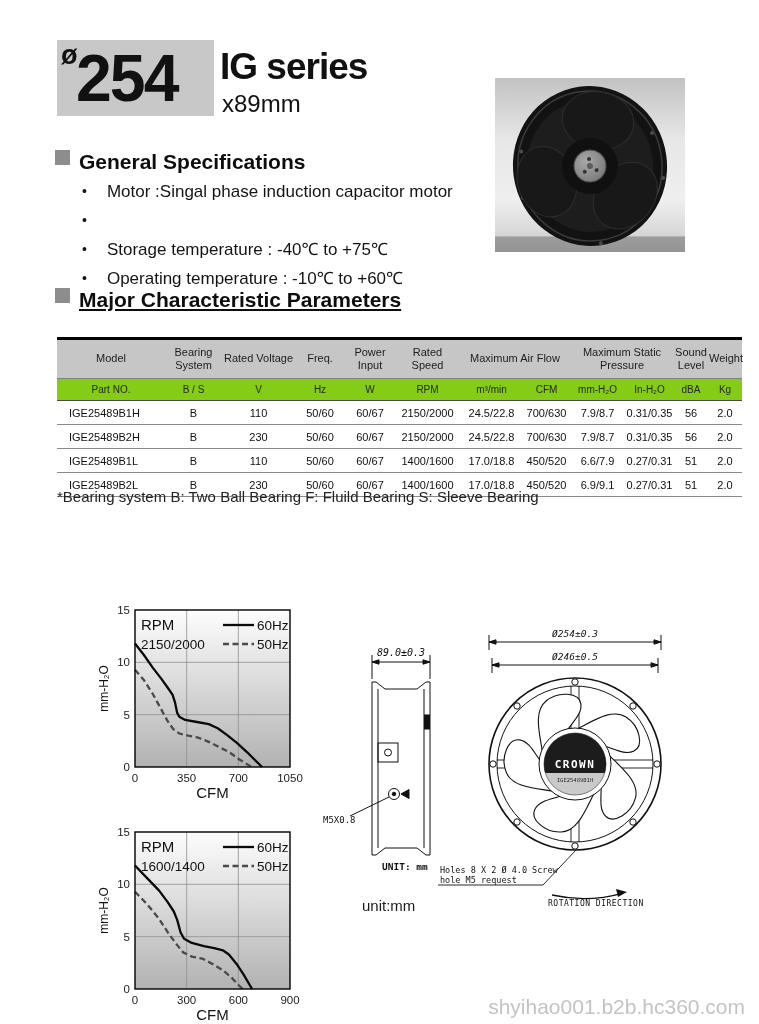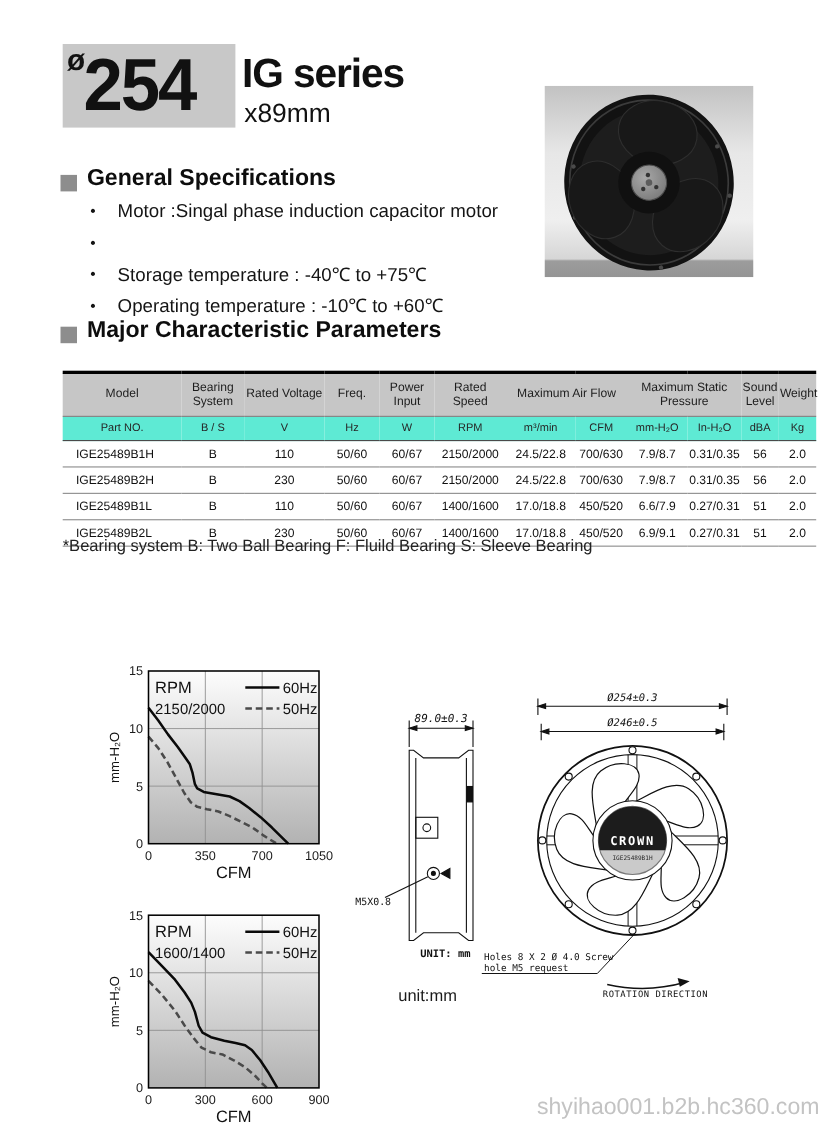--- a/index.html
+++ b/index.html
@@ -9,36 +9,36 @@
 
   
   .model-box{left:57px;top:40px;width:157px;height:76px;background:#c8c8c8;}
   .phi{left:61px;top:42px;font-size:27px;font-weight:bold;line-height:1;}
   .big-num{left:76px;top:40px;font-size:67px;font-weight:900;line-height:76px;letter-spacing:-2px;
            transform:scaleX(.96);transform-origin:left;}
   .series{left:220px;top:46px;font-size:37px;font-weight:bold;letter-spacing:-1px;}
   .depth{left:222px;top:90px;font-size:24px;}
 
   
-  .sec-head{display:flex;align-items:flex-end;gap:9px;font-size:21px;font-weight:bold;color:#0d0d0d;}
+  .sec-head{display:flex;align-items:flex-start;gap:9px;font-size:21px;font-weight:bold;color:#0d0d0d;}
   .sq{width:15px;height:15px;background:#8d8d8d;flex:0 0 auto;}
   .gen-head{left:55px;top:150px;}
-  .par-head{left:55px;top:288px;}
+  .par-head{left:55px;top:288px;text-decoration:underline;}
 
   
   .specs{left:82px;top:180px;width:430px;}
   .spec-li{display:flex;gap:20px;font-size:17px;color:#141414;margin-bottom:6px;line-height:1.36;}
   .spec-li .dot{font-size:14px;line-height:23px;}
 
   
   .param-table{left:57px;top:337px;width:685px;border-collapse:collapse;table-layout:fixed;
                border-top:3px solid #000;}
   .param-table th{font-weight:normal;}
   .param-table .h1 th{background:#c6c6c6;font-size:11px;color:#1d1d1d;height:38px;line-height:1.2;padding:0 1px;}
-  .param-table .h2 th{background:#5eead4;font-size:10px;color:#262626;height:19px;
+  .param-table .h2 th{background:#84cc16;font-size:10px;color:#262626;height:19px;
                       border-top:1px solid #808080;border-bottom:1.5px solid #4a4a4a;}
   .param-table td{font-size:11px;color:#101010;height:21px;text-align:center;border-bottom:1px solid #8a8a8a;}
   .param-table td:first-child{text-align:left;padding-left:12px;}
   .footnote{left:57px;top:488px;font-size:15px;color:#222;}
 
   
   .chart{width:225px;height:205px;}
   .chart1{left:95px;top:598px;}
   .chart2{left:95px;top:820px;height:204px;}
 

